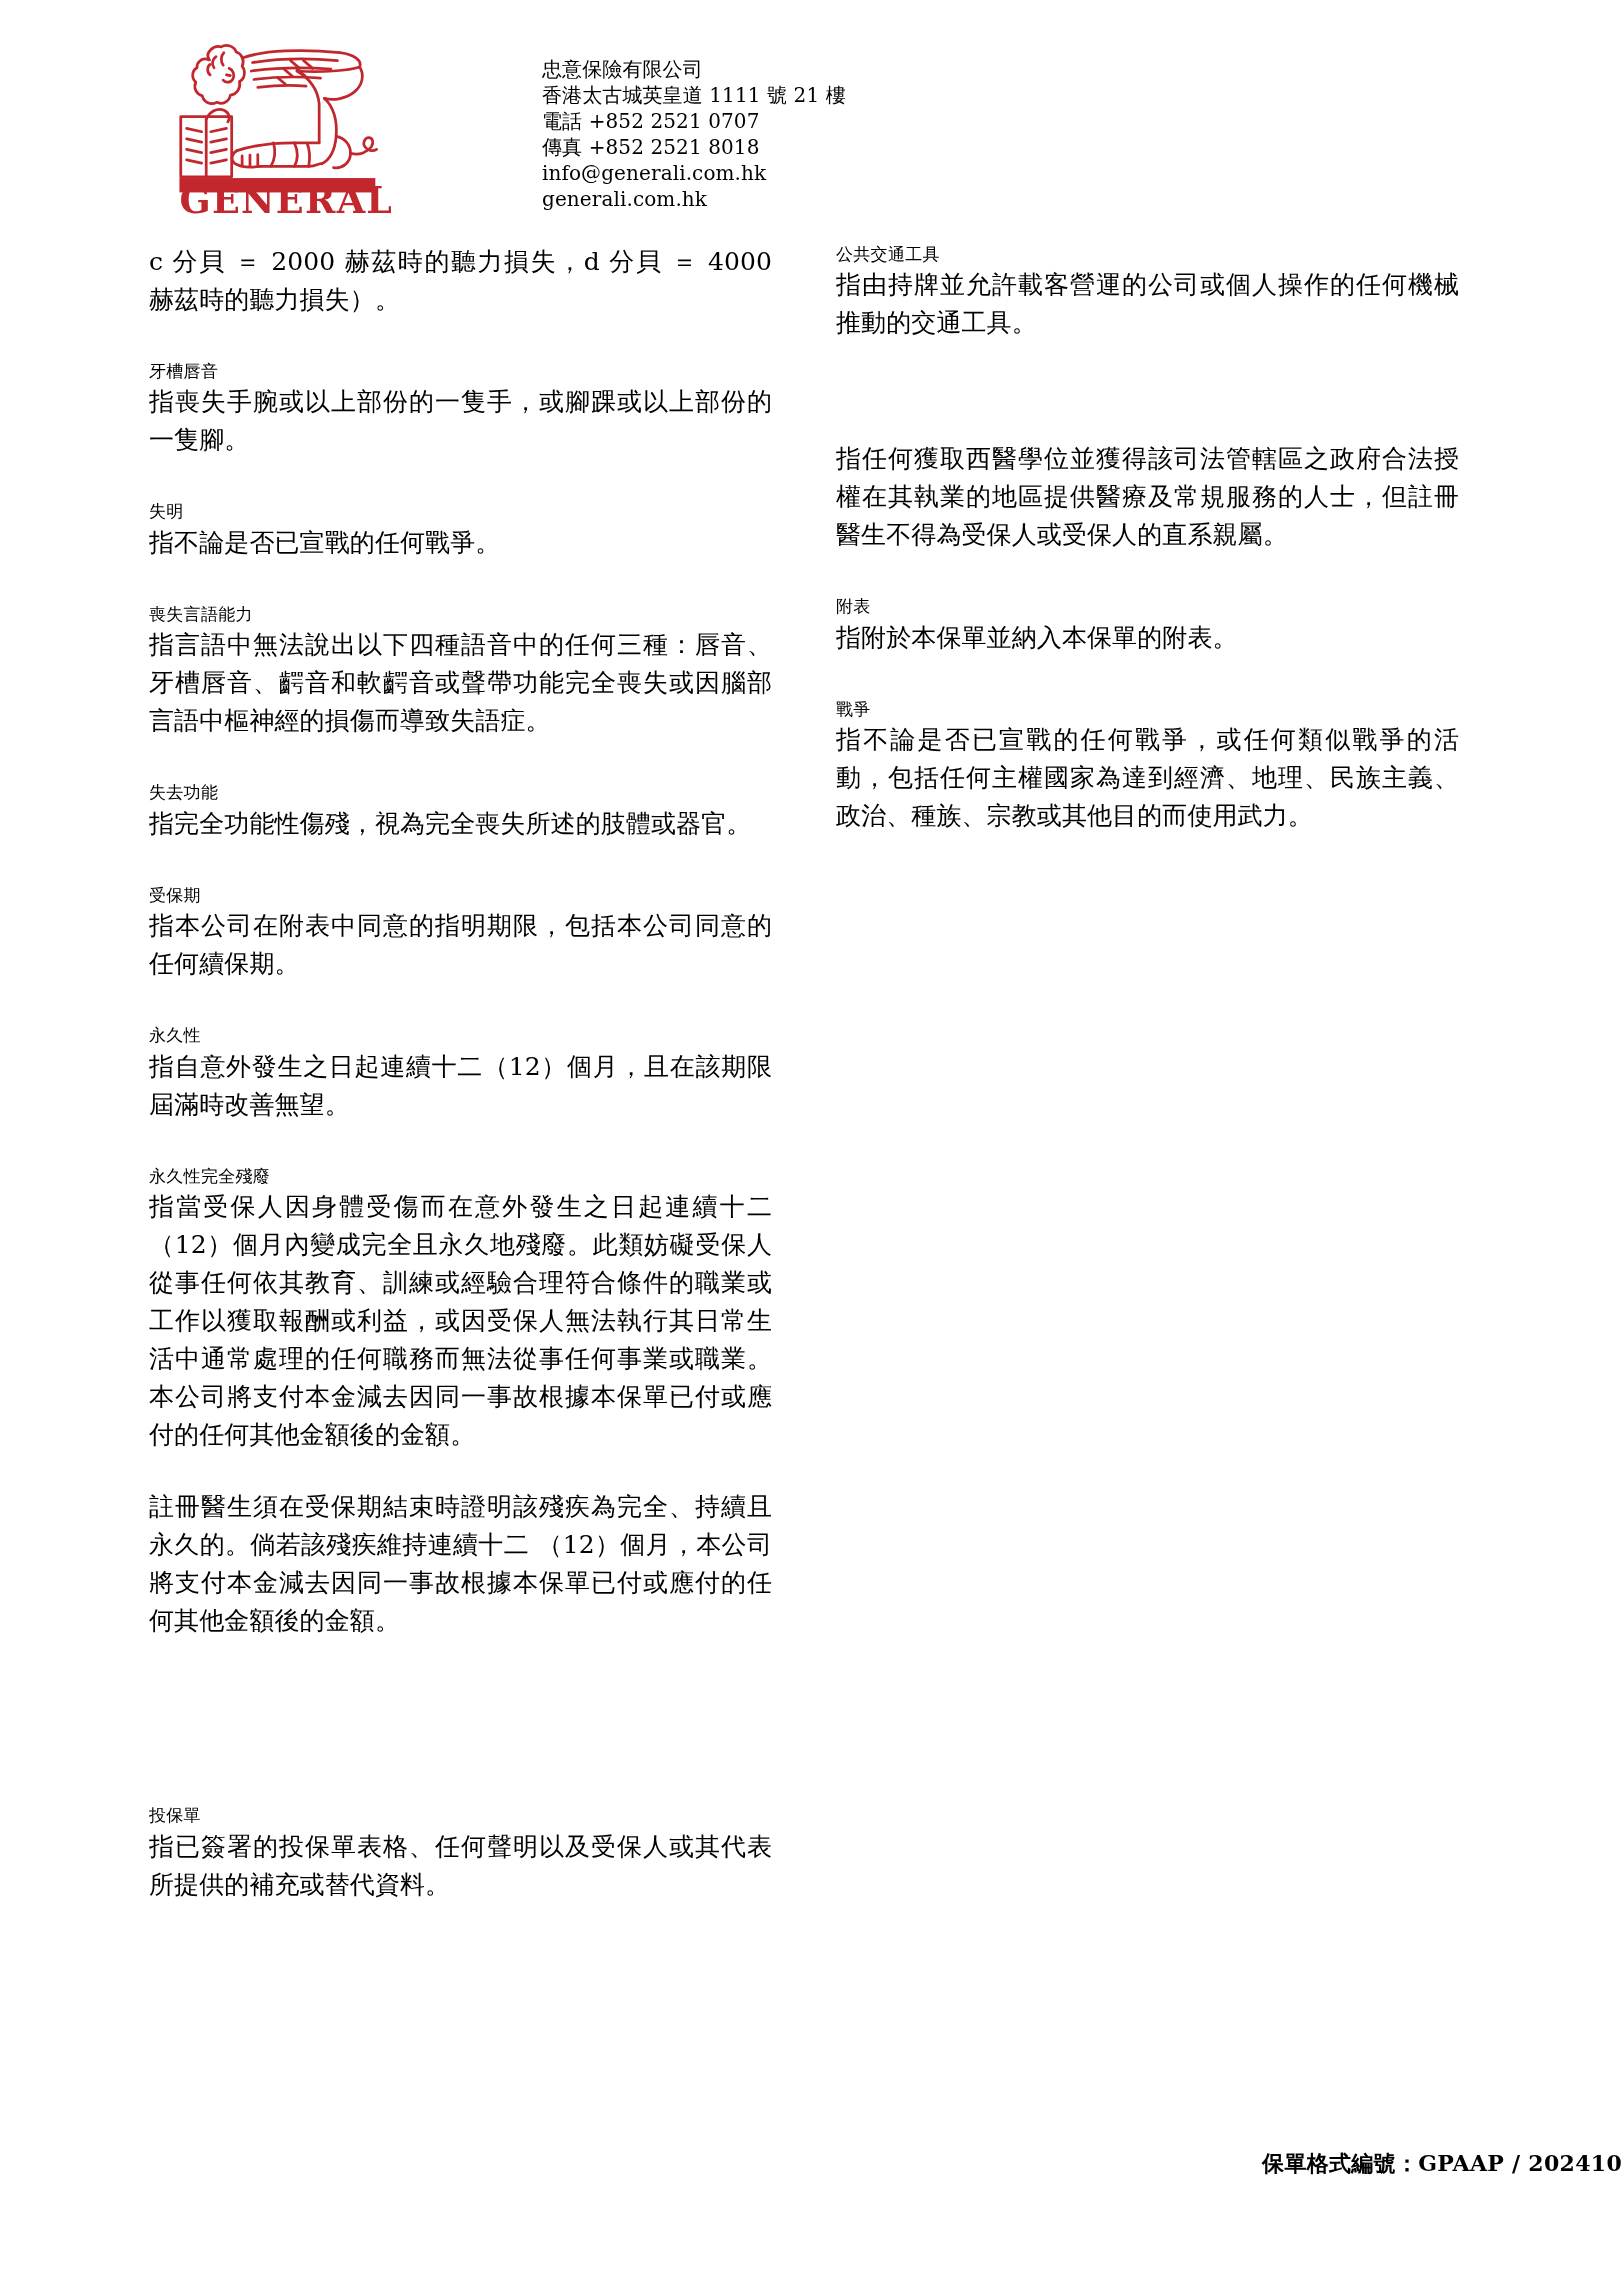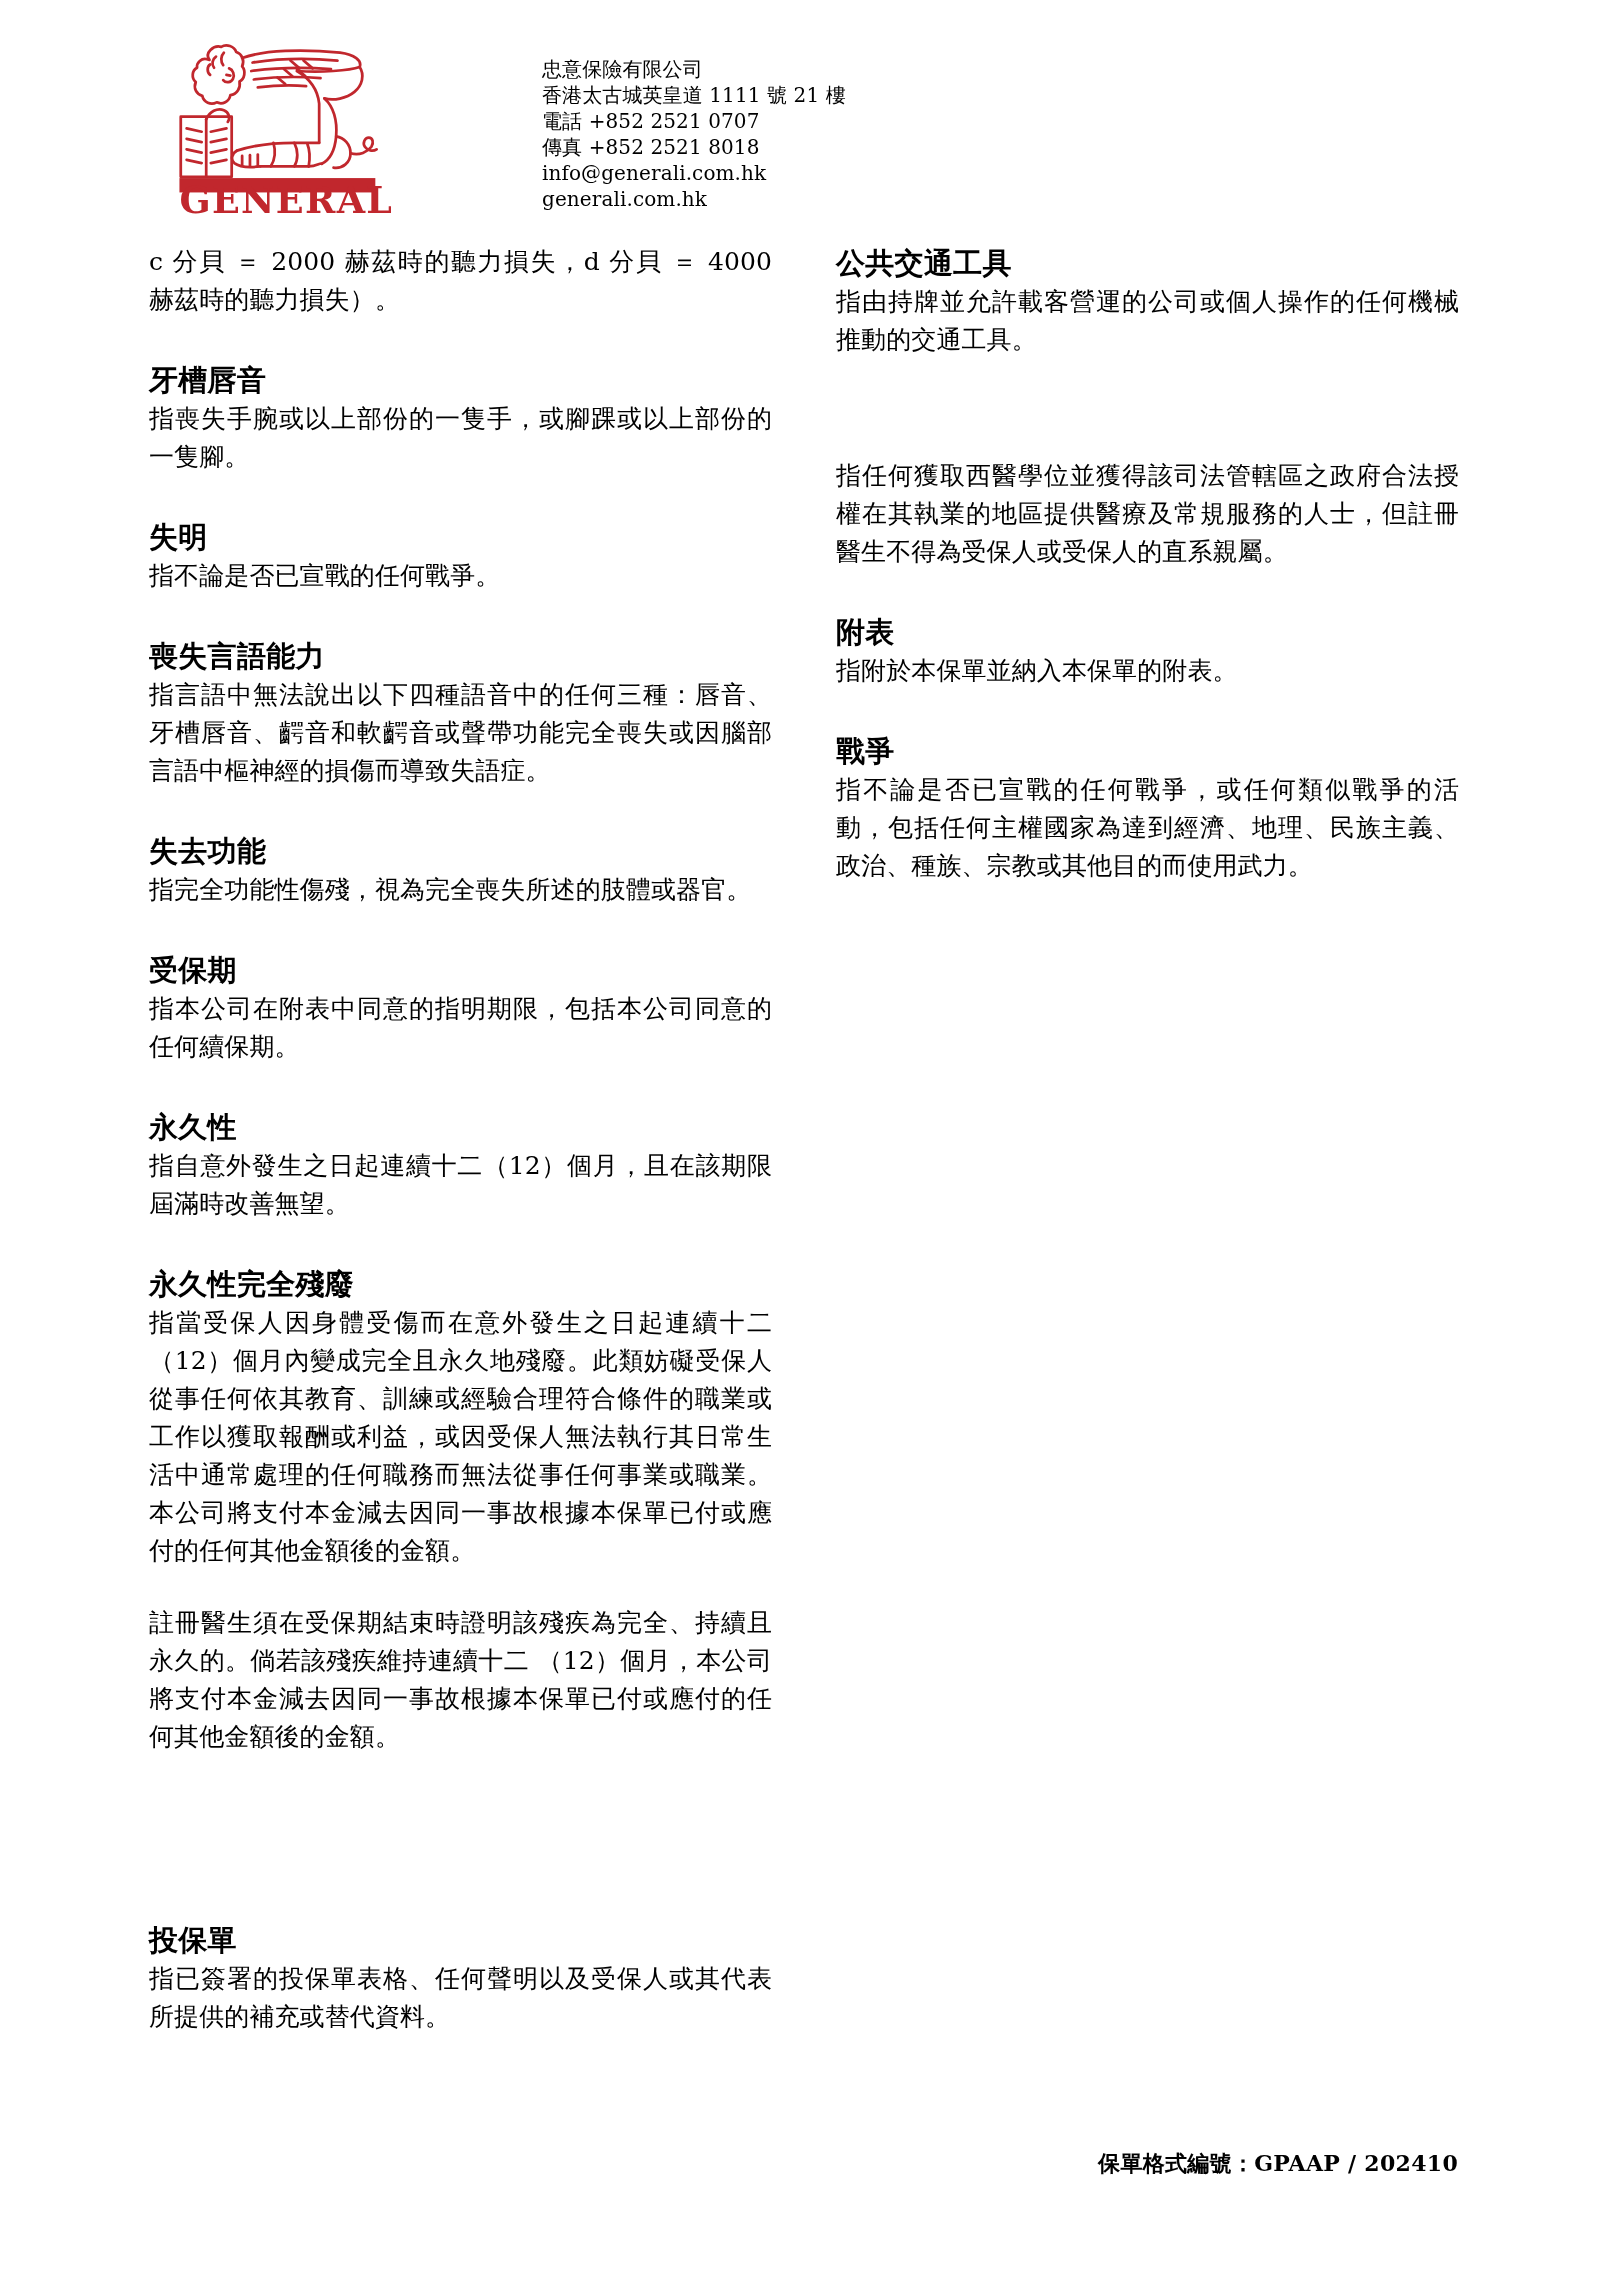--- a/index.html
+++ b/index.html
@@ -65,22 +65,22 @@
     top: 0;
     width: 623px;
   }
   .col-left  { left: 149px; }
   .col-right { left: 836px; }
 
   .block { margin: 0 0 0 0; }
 
   .heading {
     font-family: "DejaVu Serif", "Liberation Serif", serif;
-    font-weight: bold;
-    font-size: 29px;
+    font-weight: normal;
+    font-size: 17px;
     line-height: 1.38;
     margin: 0;
     padding: 0;
     letter-spacing: 0.3px;
   }
 
   .para {
     font-family: "DejaVu Serif", "Liberation Serif", serif;
     font-size: 25px;
     line-height: 1.52;
@@ -95,21 +95,20 @@
   .gap-xl { height: 164px; }
 
   
   .footer {
     position: absolute;
     left: 0;
     right: 0;
     top: 2149px;
     width: 1622px;
     text-align: right;
-    padding-right: 164px;
     box-sizing: border-box;
   }
   .footer-text {
     display: inline-block;
     font-family: "DejaVu Serif", "Liberation Serif", serif;
     font-weight: bold;
     font-size: 22px;
     letter-spacing: 0.3px;
     color: #000000;
   }

